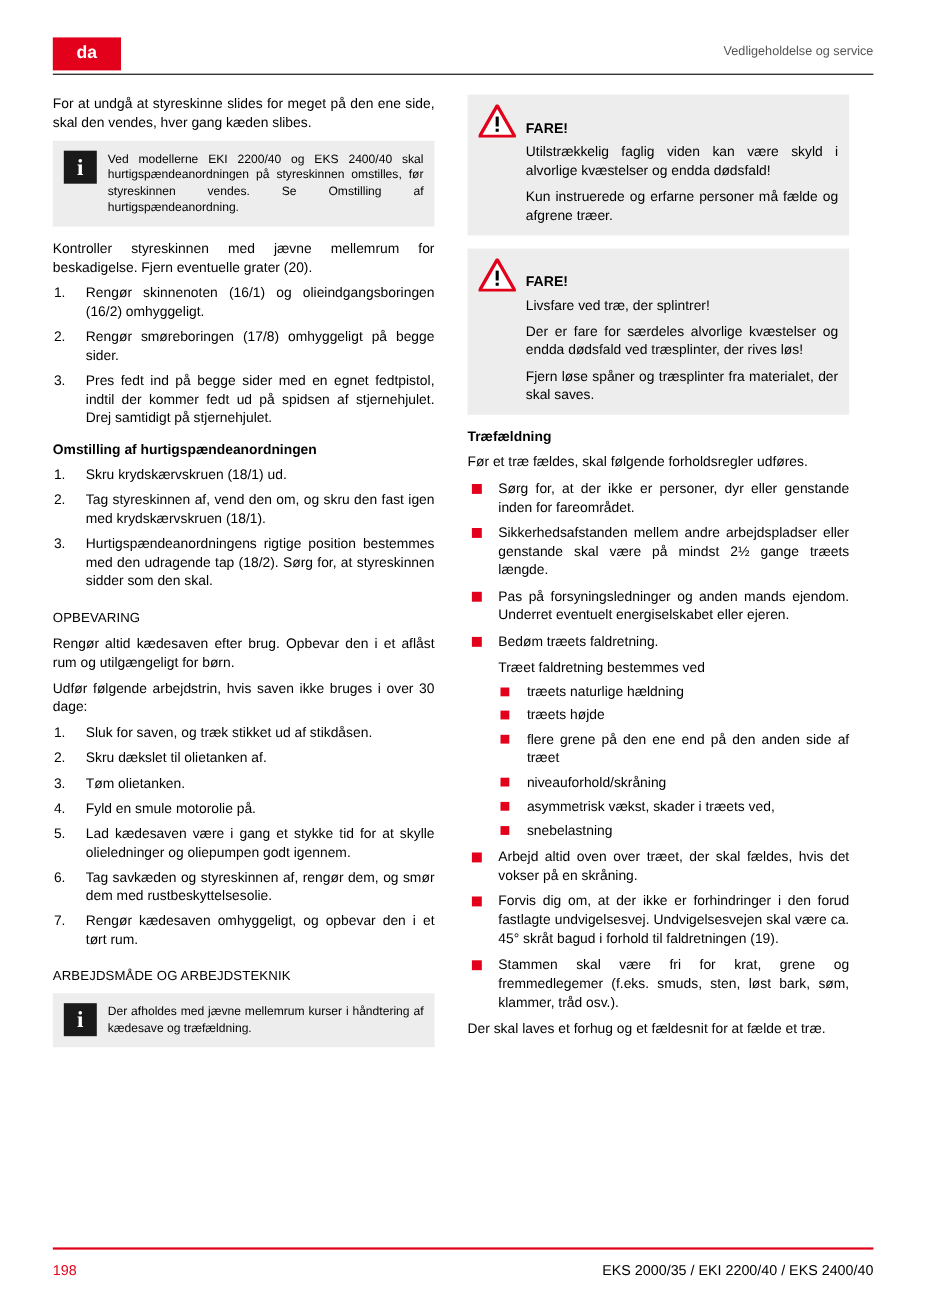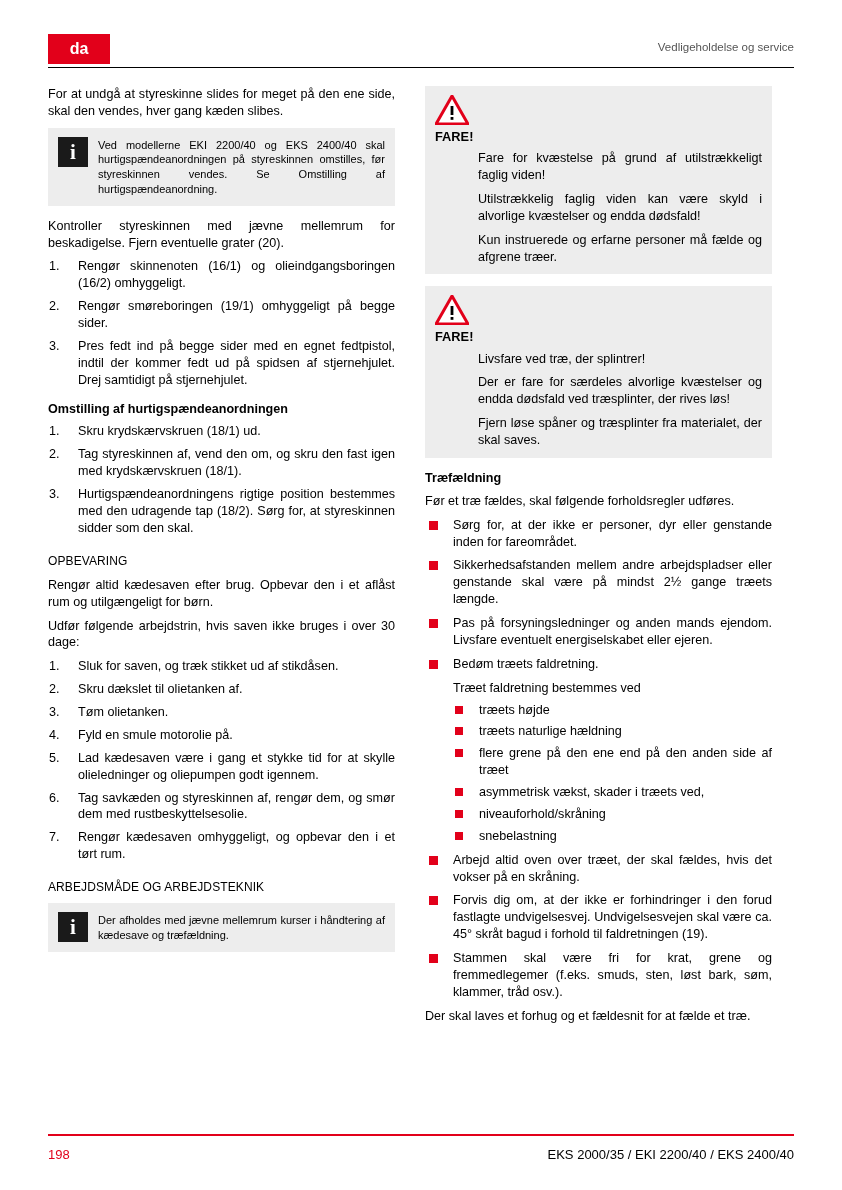--- a/index.html
+++ b/index.html
@@ -183,23 +183,22 @@
   }
 
   
   .dangerbox {
     background: #ededed;
     padding: 9px 10px 9px 10px;
     margin: 0 0 12px 0;
   }
   .danger-head {
     display: flex;
-    align-items: flex-start;
+    align-items: flex-end;
     margin-bottom: 5px;
-    flex-direction: column;
   }
   .warn-tri {
     flex: 0 0 auto;
     width: 34px;
     height: 30px;
     margin-right: 9px;
     position: relative;
   }
   .warn-tri svg { display: block; }
   .danger-title {
@@ -257,21 +256,21 @@
 
     <div class="infobox">
       <div class="info-icon">i</div>
       <div class="body">Ved modellerne EKI 2200/40 og EKS 2400/40 skal hurtigspændeanordningen på styreskinnen omstilles, før styreskinnen vendes. Se Omstilling af hurtigspændeanordning.</div>
     </div>
 
     <p>Kontroller styreskinnen med jævne mellemrum for beskadigelse. Fjern eventuelle grater (20).</p>
 
     <ol class="num">
       <li>Rengør skinnenoten (16/1) og olieindgangsboringen (16/2) omhyggeligt.</li>
-      <li>Rengør smøreboringen (19/1) omhyggeligt på begge sider.</li>
+      <li>Rengør smøreboringen (17/8) omhyggeligt på begge sider.</li>
       <li>Pres fedt ind på begge sider med en egnet fedtpistol, indtil der kommer fedt ud på spidsen af stjernehjulet. Drej samtidigt på stjernehjulet.</li>
     </ol>
 
     <h3 class="sub">Omstilling af hurtigspændeanordningen</h3>
 
     <ol class="num">
       <li>Skru krydskærvskruen (18/1) ud.</li>
       <li>Tag styreskinnen af, vend den om, og skru den fast igen med krydskærvskruen (18/1).</li>
       <li>Hurtigspændeanordningens rigtige position bestemmes med den udragende tap (18/2). Sørg for, at styreskinnen sidder som den skal.</li>
     </ol>
@@ -307,21 +306,20 @@
         <div class="warn-tri">
           <svg width="34" height="30" viewBox="0 0 34 30">
             <polygon points="17,1 33,29 1,29" fill="#ffffff" stroke="#e2001a" stroke-width="3" stroke-linejoin="round"></polygon>
             <rect x="15.6" y="11" width="2.8" height="9" fill="#000000"></rect>
             <rect x="15.6" y="22" width="2.8" height="2.8" fill="#000000"></rect>
           </svg>
         </div>
         <div class="danger-title">FARE!</div>
       </div>
       <div class="danger-body">
-        <p>Fare for kvæstelse på grund af utilstrækkeligt faglig viden!</p>
         <p>Utilstrækkelig faglig viden kan være skyld i alvorlige kvæstelser og endda dødsfald!</p>
         <p>Kun instruerede og erfarne personer må fælde og afgrene træer.</p>
       </div>
     </div>
 
     <div class="dangerbox">
       <div class="danger-head">
         <div class="warn-tri">
           <svg width="34" height="30" viewBox="0 0 34 30">
             <polygon points="17,1 33,29 1,29" fill="#ffffff" stroke="#e2001a" stroke-width="3" stroke-linejoin="round"></polygon>
@@ -337,32 +335,32 @@
         <p>Fjern løse spåner og træsplinter fra materialet, der skal saves.</p>
       </div>
     </div>
 
     <h3 class="sub-tight">Træfældning</h3>
     <p>Før et træ fældes, skal følgende forholdsregler udføres.</p>
 
     <ul class="sq">
       <li>Sørg for, at der ikke er personer, dyr eller genstande inden for fareområdet.</li>
       <li>Sikkerhedsafstanden mellem andre arbejdspladser eller genstande skal være på mindst 2½ gange træets længde.</li>
-      <li>Pas på forsyningsledninger og anden mands ejendom. Livsfare eventuelt energiselskabet eller ejeren.</li>
+      <li>Pas på forsyningsledninger og anden mands ejendom. Underret eventuelt energiselskabet eller ejeren.</li>
       <li>Bedøm træets faldretning.</li>
     </ul>
 
     <div class="plain-indent">Træet faldretning bestemmes ved</div>
 
     <ul class="sq inner">
+      <li>træets naturlige hældning</li>
       <li>træets højde</li>
-      <li>træets naturlige hældning</li>
       <li>flere grene på den ene end på den anden side af træet</li>
+      <li>niveauforhold/skråning</li>
       <li>asymmetrisk vækst, skader i træets ved,</li>
-      <li>niveauforhold/skråning</li>
       <li>snebelastning</li>
     </ul>
 
     <ul class="sq">
       <li>Arbejd altid oven over træet, der skal fældes, hvis det vokser på en skråning.</li>
       <li>Forvis dig om, at der ikke er forhindringer i den forud fastlagte undvigelsesvej. Undvigelsesvejen skal være ca. 45° skråt bagud i forhold til faldretningen (19).</li>
       <li>Stammen skal være fri for krat, grene og fremmedlegemer (f.eks. smuds, sten, løst bark, søm, klammer, tråd osv.).</li>
     </ul>
 
     <p>Der skal laves et forhug og et fældesnit for at fælde et træ.</p>

